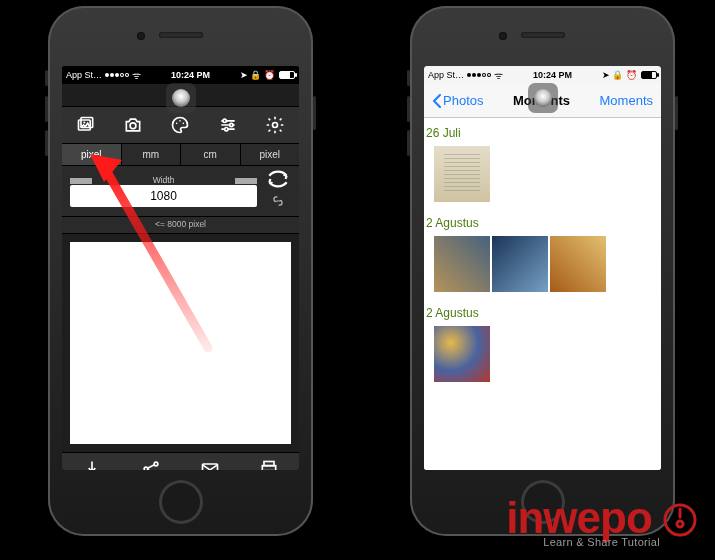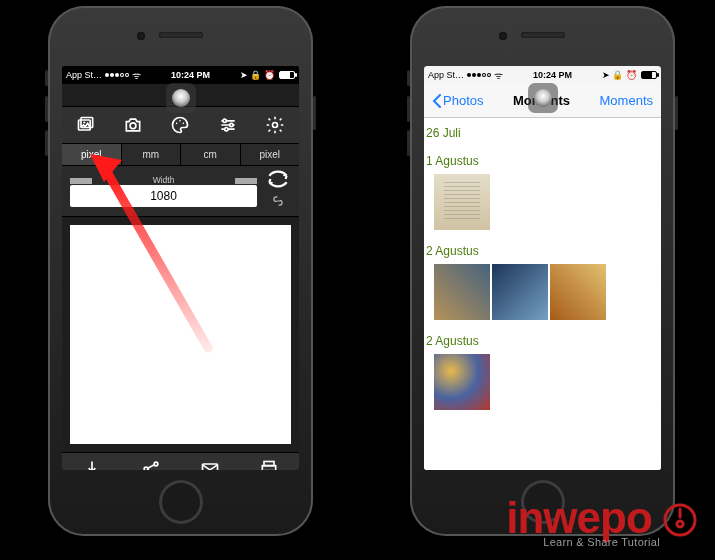--- a/index.html
+++ b/index.html
@@ -262,20 +262,21 @@
                 <path d="M4 4c4-5 12-5 16 0M20 4l-3-1m3 1l-1 3M20 10c-4 5-12 5-16 0M4 10l3 1M4 10l1-3"></path>
               </svg>
           </span>
           <span class="link">
             <svg viewBox="0 0 24 24">
                 <path d="M9 13a4 4 0 0 1 0-8h2m4 6a4 4 0 0 1 0 8h-2M9 12h6"></path>
               </svg>
           </span>
         </div>
       </div>
+      <div class="hint">&lt;= 8000 pixel</div>
 
       <div class="canvas-wrap">
         <div class="canvas"></div>
       </div>
 
       <div class="bottombar">
         <span><svg viewBox="0 0 24 24">
               <path d="M12 3v12m0 0l-4-4m4 4l4-4M5 19h14"></path>
             </svg></span>
         <span><svg viewBox="0 0 24 24">
@@ -355,21 +356,20 @@
             </svg>
           <span>Photos</span>
         </span>
         <span class="title">Moments</span>
         <span class="action">Moments</span>
       </div>
 
       <div class="moments">
         <div class="section-hdr">26 Juli</div>
 
-        <div class="section-hdr">1 Agustus</div>
         <div class="thumbs">
             <div class="thumb doc"></div>
           </div>
 
         <div class="section-hdr">2 Agustus</div>
         <div class="thumbs">
           <div class="thumb a"></div>
           <div class="thumb b"></div>
           <div class="thumb c"></div>
         </div>

